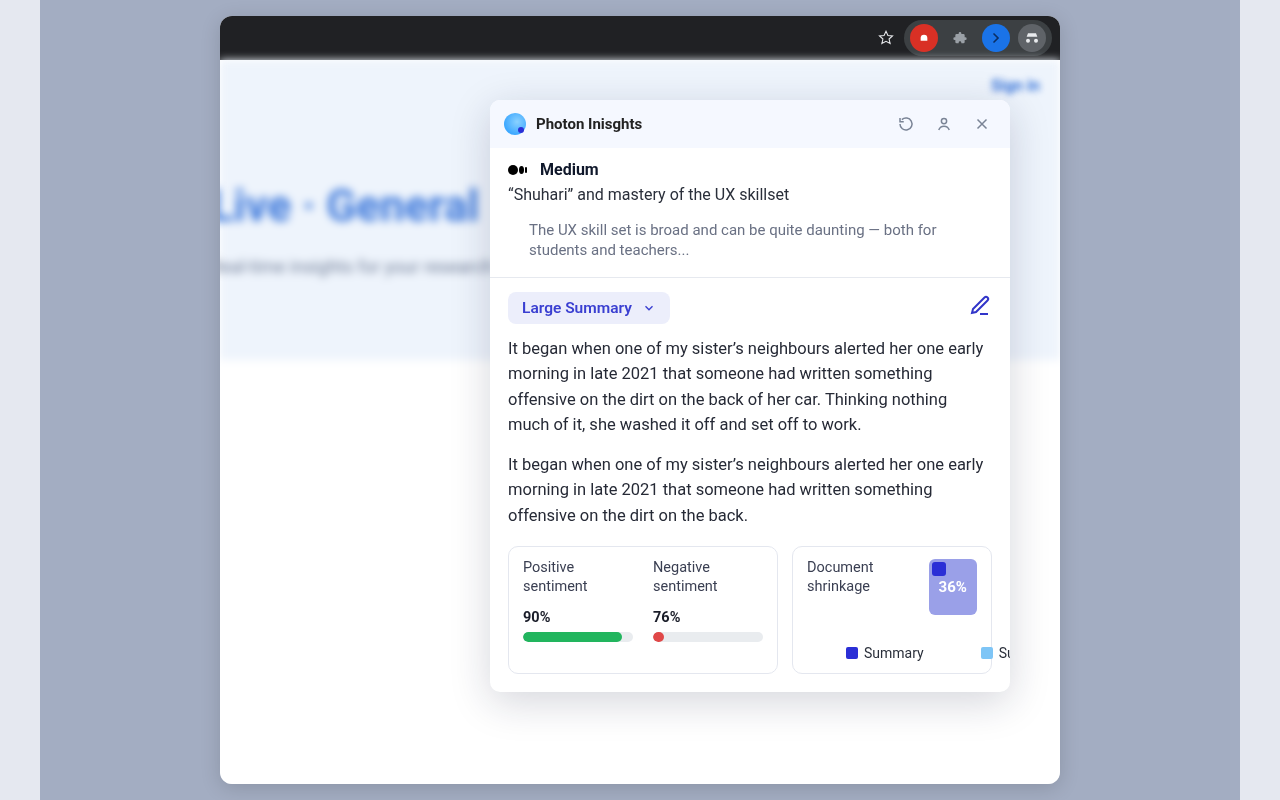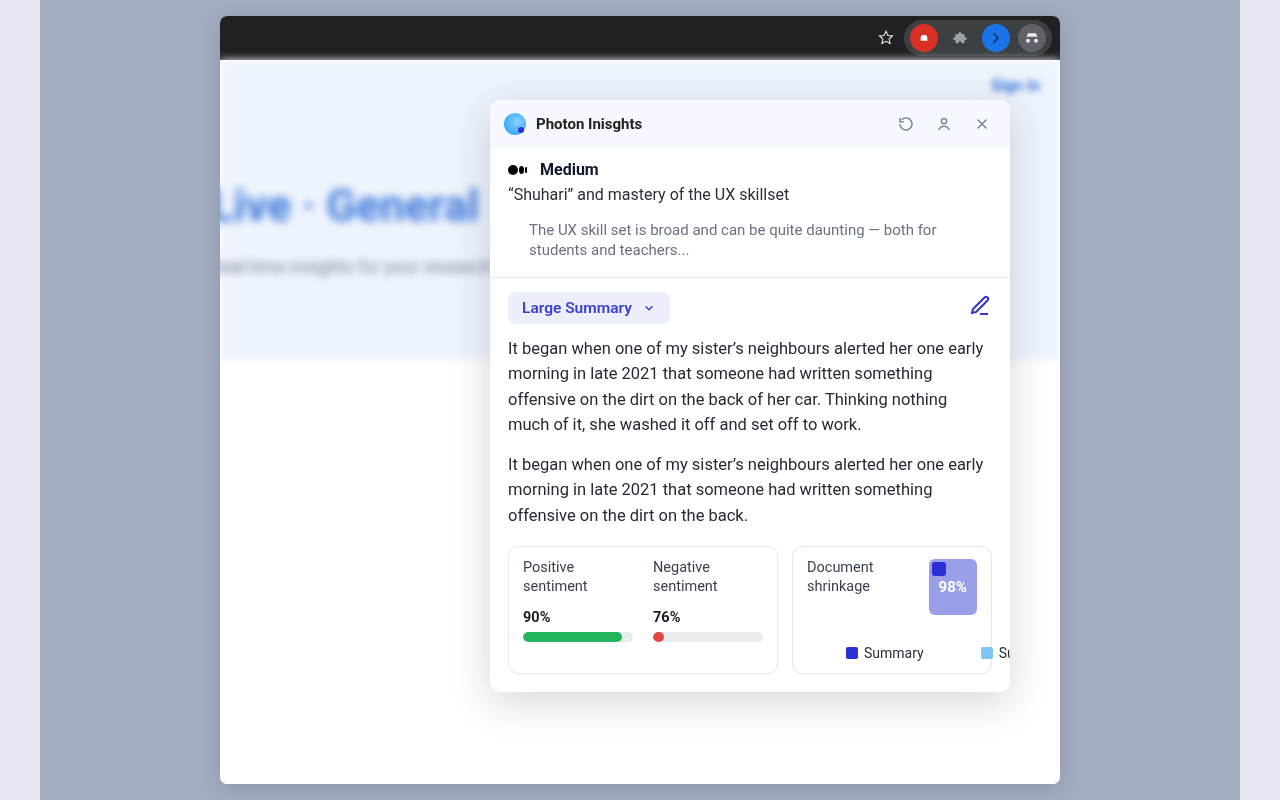--- a/index.html
+++ b/index.html
@@ -7,21 +7,21 @@
   body { background: #a3adc2; display: flex; align-items: flex-start; justify-content: center; }
 
   .outer-bands { position: absolute; top:0; bottom:0; width:40px; background:#e5e8f0; }
   .outer-bands.left { left:0; }
   .outer-bands.right { right:0; }
 
   .browser-window {
     width: 840px;
     margin-top: 16px;
     background: #ffffff;
-    border-radius: 7px;
+    border-radius: 12px;
     overflow: hidden;
     box-shadow: 0 4px 20px rgba(0,0,0,0.15);
     position: relative;
     height: 768px;
   }
 
   .browser-toolbar {
     height: 44px;
     background: #202124;
     display: flex;
@@ -266,21 +266,21 @@
               </div>
           </div>
         </div>
       </div>
 
       <div class="card shrink-card" style="max-width:200px;">
         <div class="shrink-top">
           <div class="shrink-label">Document shrinkage</div>
           <div class="shrink-box">
             <div class="inner"></div>
-            <span>98%</span>
+            <span>36%</span>
           </div>
         </div>
         <div class="legend">
           <div class="lg">
               <span class="sw s1"></span>
               <span>Summary</span>
             </div>
           <div class="lg">
               <span class="sw s2"></span>
               <span>Summary</span>

